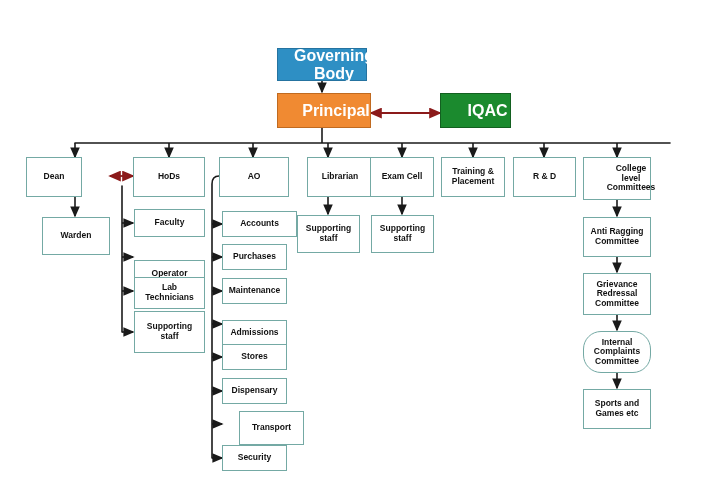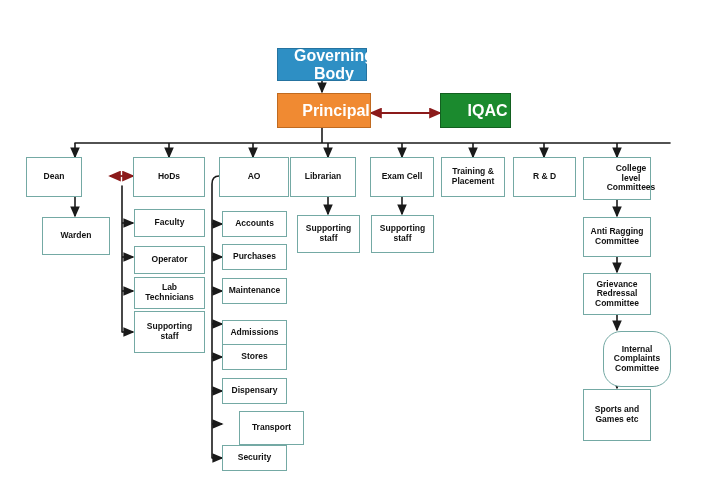--- a/index.html
+++ b/index.html
@@ -139,21 +139,21 @@
 
   <div class="node plain" style="left:26px; top:157px; width:56px; height:40px;">
     <span>Dean</span>
   </div>
   <div class="node plain" style="left:133px; top:157px; width:72px; height:40px;">
     <span>HoDs</span>
   </div>
   <div class="node plain" style="left:219px; top:157px; width:70px; height:40px;">
     <span>AO</span>
   </div>
-  <div class="node plain" style="left:290px; top:157px; width:66px; height:40px;">
+  <div class="node plain" style="left:307px; top:157px; width:66px; height:40px;">
     <span>Librarian</span>
   </div>
   <div class="node plain" style="left:370px; top:157px; width:64px; height:40px;">
     <span>Exam Cell</span>
   </div>
   <div class="node plain" style="left:441px; top:157px; width:64px; height:40px;">
     <span>Training &amp;<br>Placement</span>
   </div>
   <div class="node plain" style="left:513px; top:157px; width:63px; height:40px;">
     <span>R &amp; D</span>
@@ -162,31 +162,31 @@
     <span>College level<br>Committees</span>
   </div>
 
   <div class="node plain" style="left:42px; top:217px; width:68px; height:38px;">
     <span>Warden</span>
   </div>
 
   <div class="node plain" style="left:134px; top:209px; width:71px; height:28px;">
     <span>Faculty</span>
   </div>
-  <div class="node plain" style="left:134px; top:246px; width:71px; height:28px;">
+  <div class="node plain" style="left:134px; top:260px; width:71px; height:28px;">
     <span>Operator</span>
   </div>
   <div class="node plain" style="left:134px; top:277px; width:71px; height:32px;">
     <span>Lab Technicians</span>
   </div>
   <div class="node plain" style="left:134px; top:311px; width:71px; height:42px;">
     <span>Supporting<br>staff</span>
   </div>
 
-  <div class="node plain" style="left:222px; top:211px; width:65px; height:26px;">
+  <div class="node plain" style="left:222px; top:211px; width:75px; height:26px;">
     <span>Accounts</span>
   </div>
   <div class="node plain" style="left:222px; top:244px; width:65px; height:26px;">
     <span>Purchases</span>
   </div>
   <div class="node plain" style="left:222px; top:278px; width:65px; height:26px;">
     <span>Maintenance</span>
   </div>
   <div class="node plain" style="left:222px; top:320px; width:65px; height:26px;">
     <span>Admissions</span>
@@ -210,20 +210,20 @@
   <div class="node plain" style="left:371px; top:215px; width:63px; height:38px;">
     <span>Supporting<br>staff</span>
   </div>
 
   <div class="node plain" style="left:583px; top:217px; width:68px; height:40px;">
     <span>Anti Ragging<br>Committee</span>
   </div>
   <div class="node plain" style="left:583px; top:273px; width:68px; height:42px;">
     <span>Grievance<br>Redressal<br>Committee</span>
   </div>
-  <div class="node plain" style="left:603px; top:331px; width:68px; height:56px;border-radius:18px;">
+  <div class="node plain" style="left:583px; top:331px; width:68px; height:42px;border-radius:18px;">
     <span>Internal<br>Complaints<br>Committee</span>
   </div>
-  <div class="node plain" style="left:583px; top:389px; width:68px; height:52px;">
+  <div class="node plain" style="left:583px; top:389px; width:68px; height:40px;">
     <span>Sports and<br>Games etc</span>
   </div>
 
 </div>
 
 </body></html>

